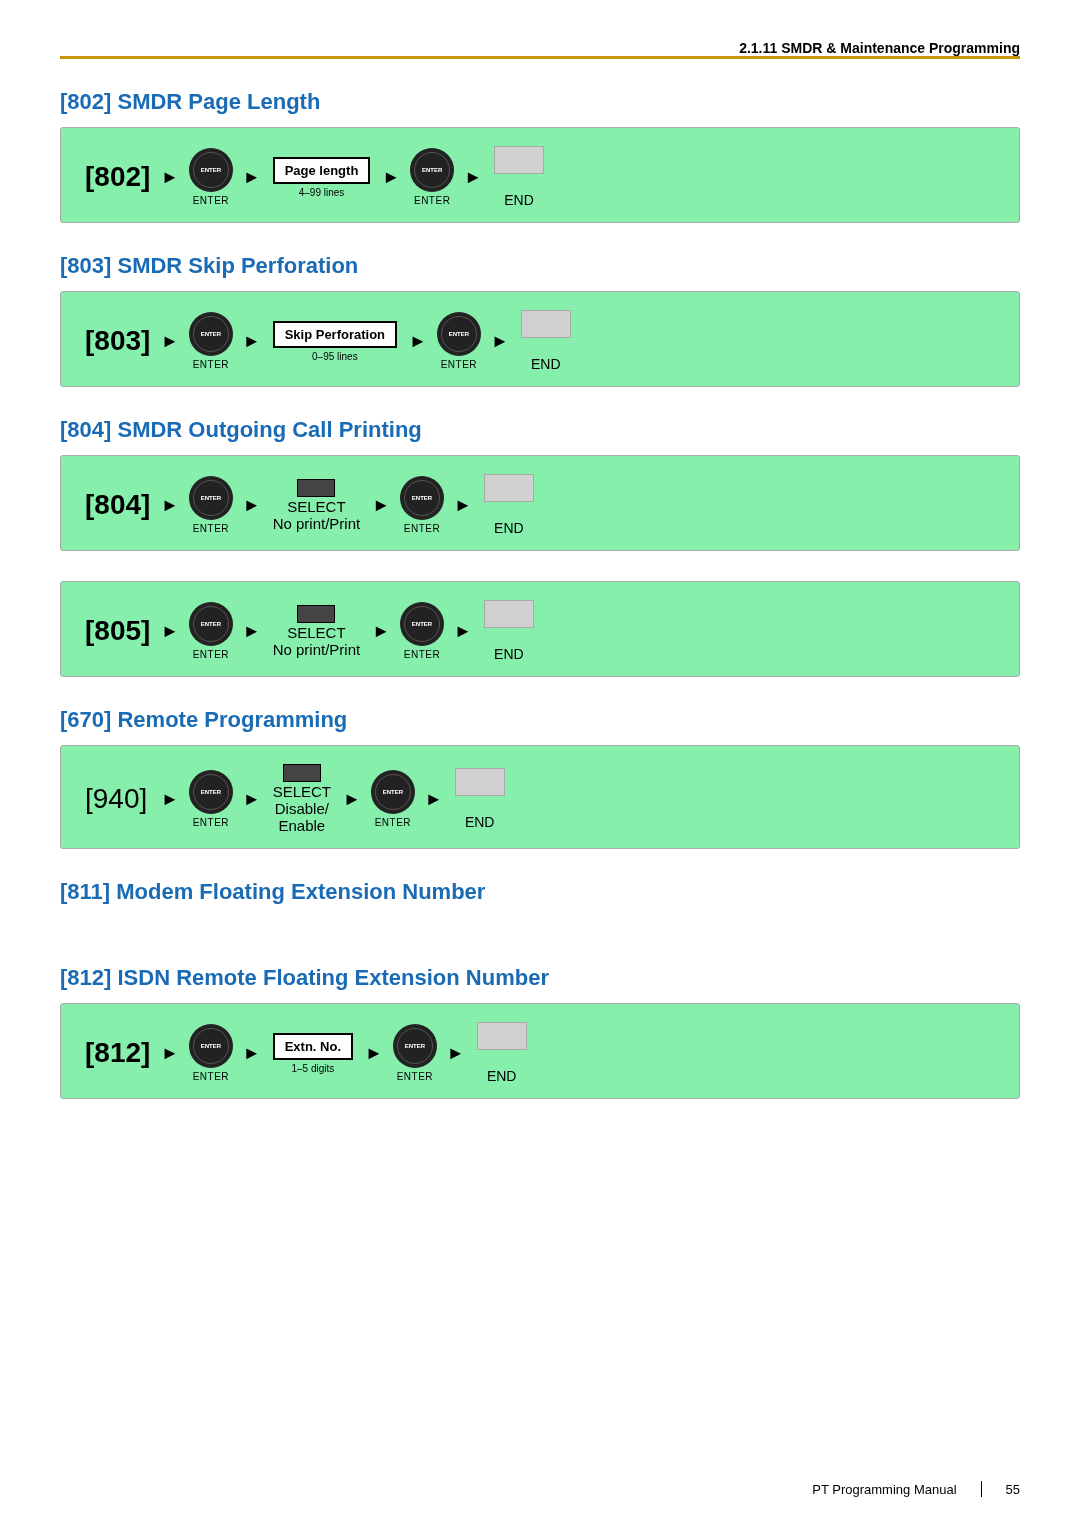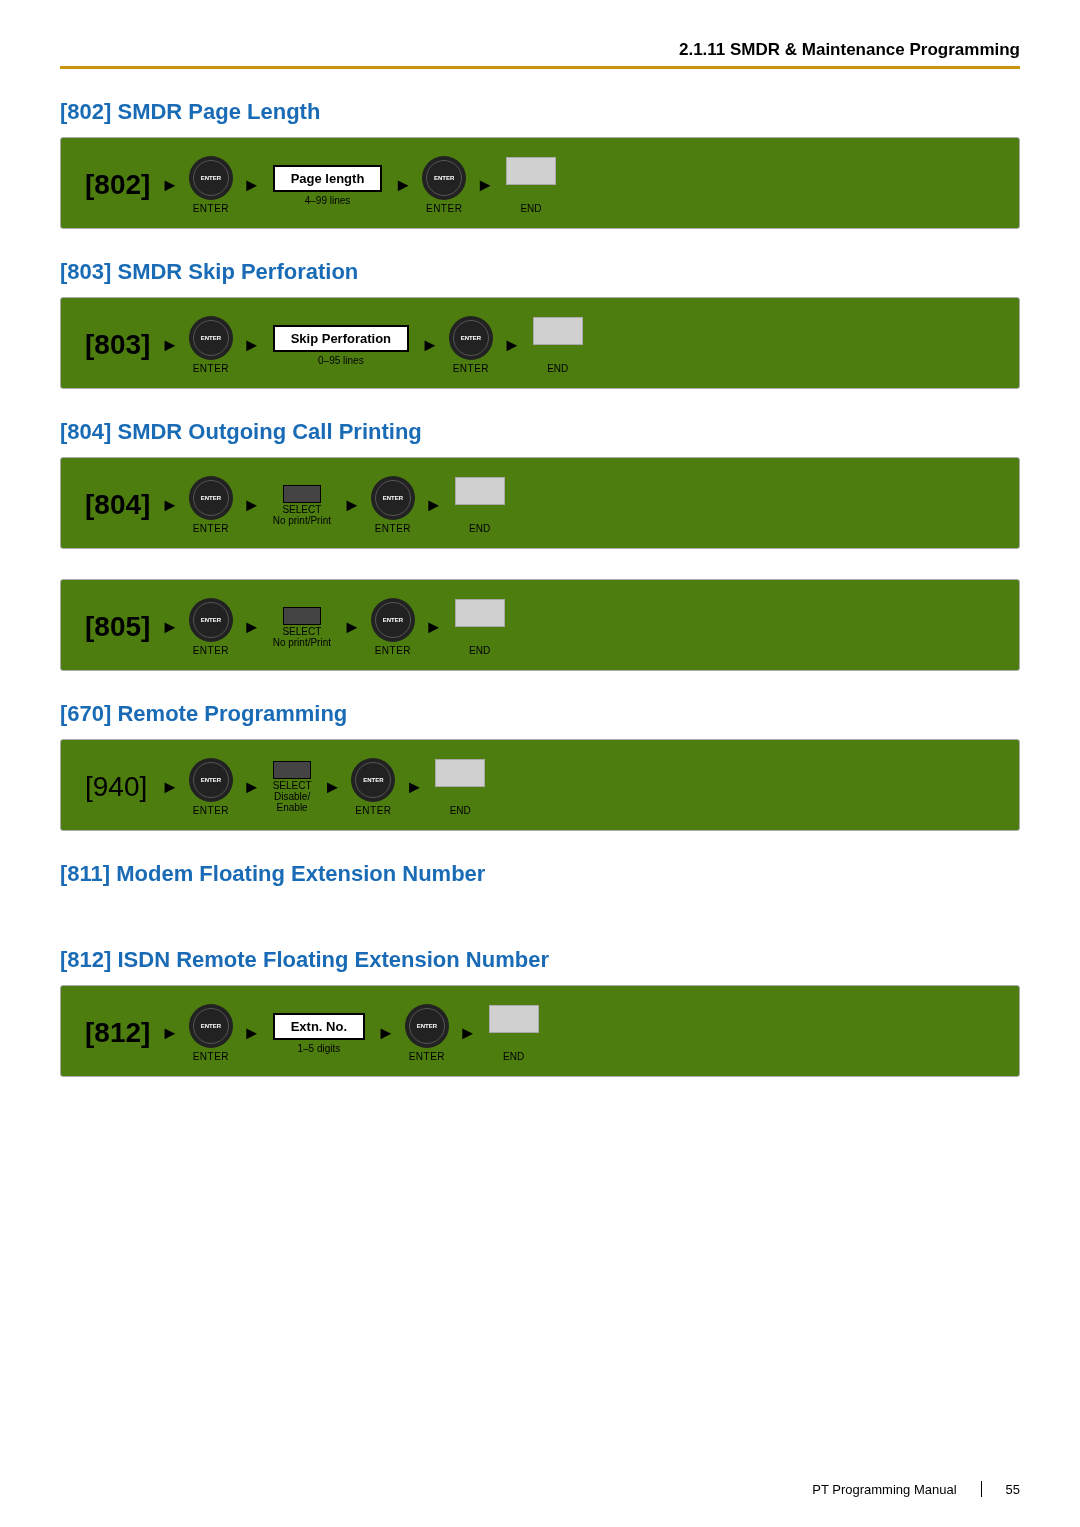--- a/index.html
+++ b/index.html
@@ -8,24 +8,23 @@
       background: #fff;
       color: #000;
       width: 1080px;
       min-height: 1527px;
       position: relative;
       padding: 40px 60px 60px 60px;
     }
 
     .page-header {
       text-align: right;
-      font-size: 17px;
+      font-size: 14px;
       font-weight: bold;
       border-bottom: 3px solid #c8960c;
-      padding-bottom: 6px;
       margin-bottom: 30px;
     }
 
     .section {
       margin-bottom: 30px;
     }
 
     .section-title {
       color: #1a6bb5;
       font-size: 22px;
@@ -34,21 +33,21 @@
     }
 
     .diagram-box {
       border: 1px solid #aaa;
       border-radius: 3px;
       padding: 18px 24px 14px 24px;
       display: flex;
       align-items: center;
       gap: 0;
       min-height: 80px;
-      background: #4d7c0f;
+      background: #86efac;
     }
 
     .code-label {
       font-size: 28px;
       font-weight: bold;
       min-width: 70px;
     }
 
     .arrow {
       font-size: 18px;
@@ -106,21 +105,21 @@
 
     .option-box {
       display: flex;
       flex-direction: column;
       align-items: center;
       margin: 0 6px;
     }
 
     .option-rect {
       border: 2px solid #000;
-      padding: 4px 16px;
+      padding: 4px 10px;
       font-size: 13px;
       font-weight: bold;
       background: #fff;
       min-width: 60px;
       text-align: center;
     }
 
     .option-sub {
       font-size: 10px;
       color: #000;
@@ -136,41 +135,41 @@
     }
 
     .select-rect {
       width: 38px;
       height: 18px;
       background: #444;
       border: 1px solid #000;
     }
 
     .select-label {
-      font-size: 10px;
+      font-size: 15px;
       margin-top: 1px;
       text-align: center;
     }
 
     .end-box {
       display: flex;
       flex-direction: column;
       align-items: center;
       margin: 0 6px;
     }
 
     .end-rect {
       width: 50px;
       height: 28px;
       background: #d0d0d0;
       border: 1px solid #aaa;
     }
 
     .end-label {
-      font-size: 10px;
+      font-size: 14px;
       margin-top: 18px;
       color: #000;
       text-transform: uppercase;
     }
 
     .page-footer {
       position: absolute;
       bottom: 30px;
       right: 60px;
       font-size: 13px;

